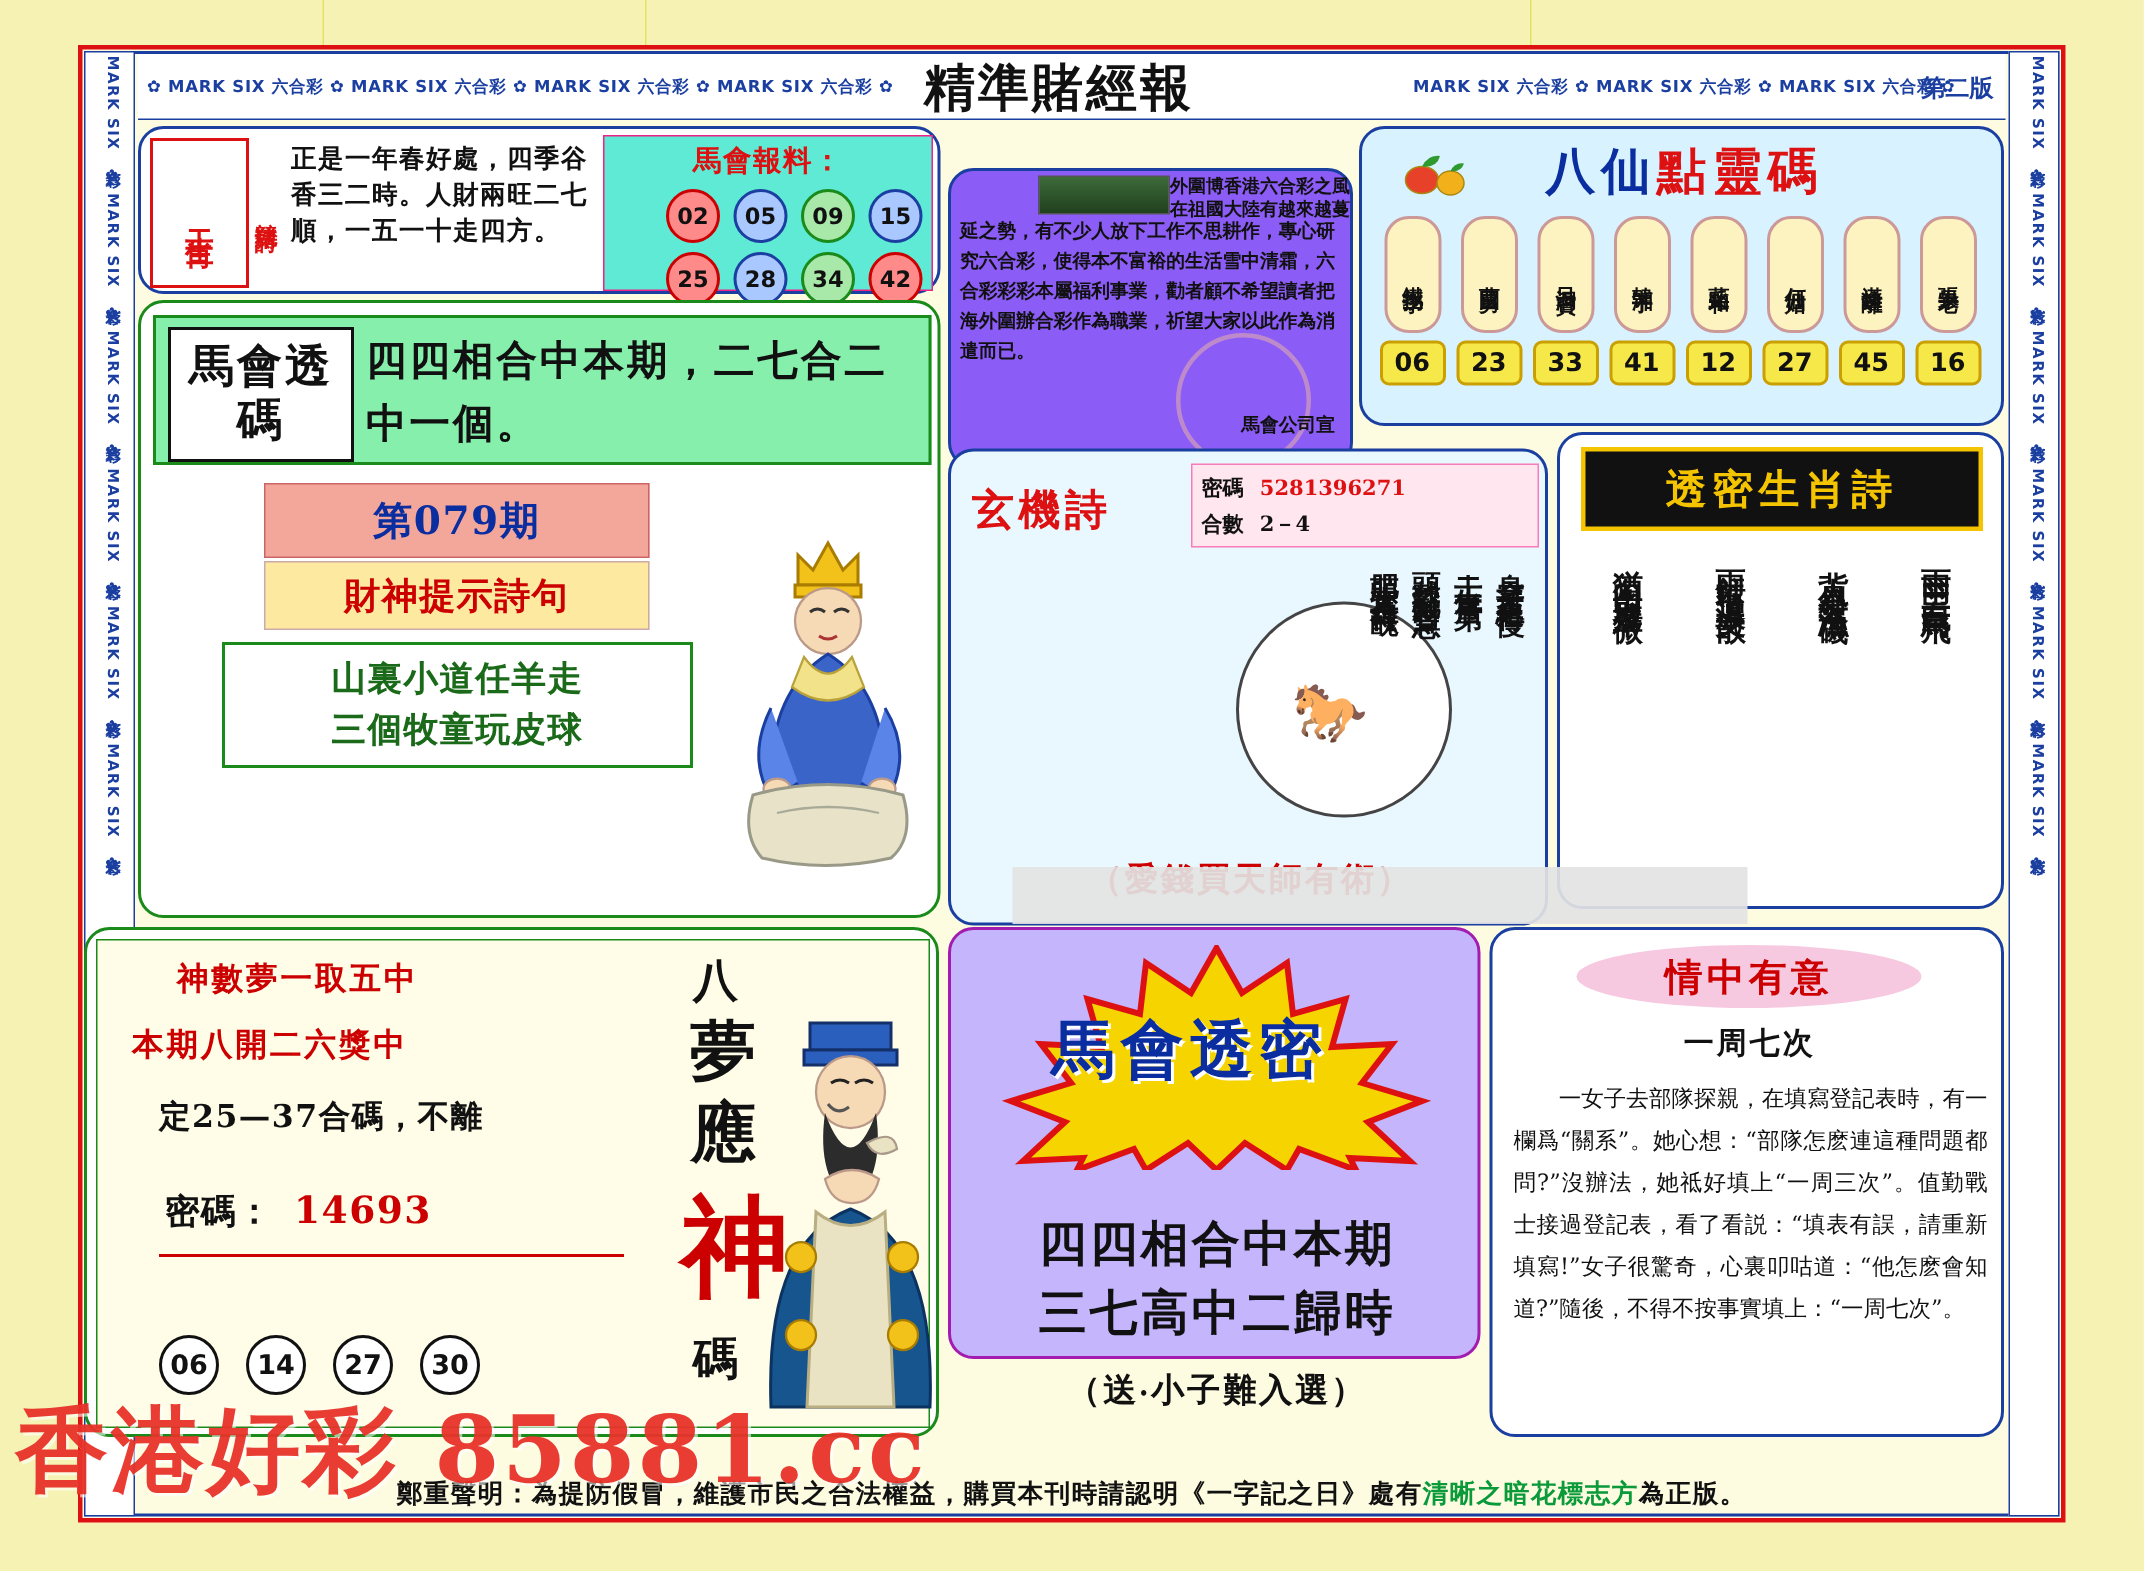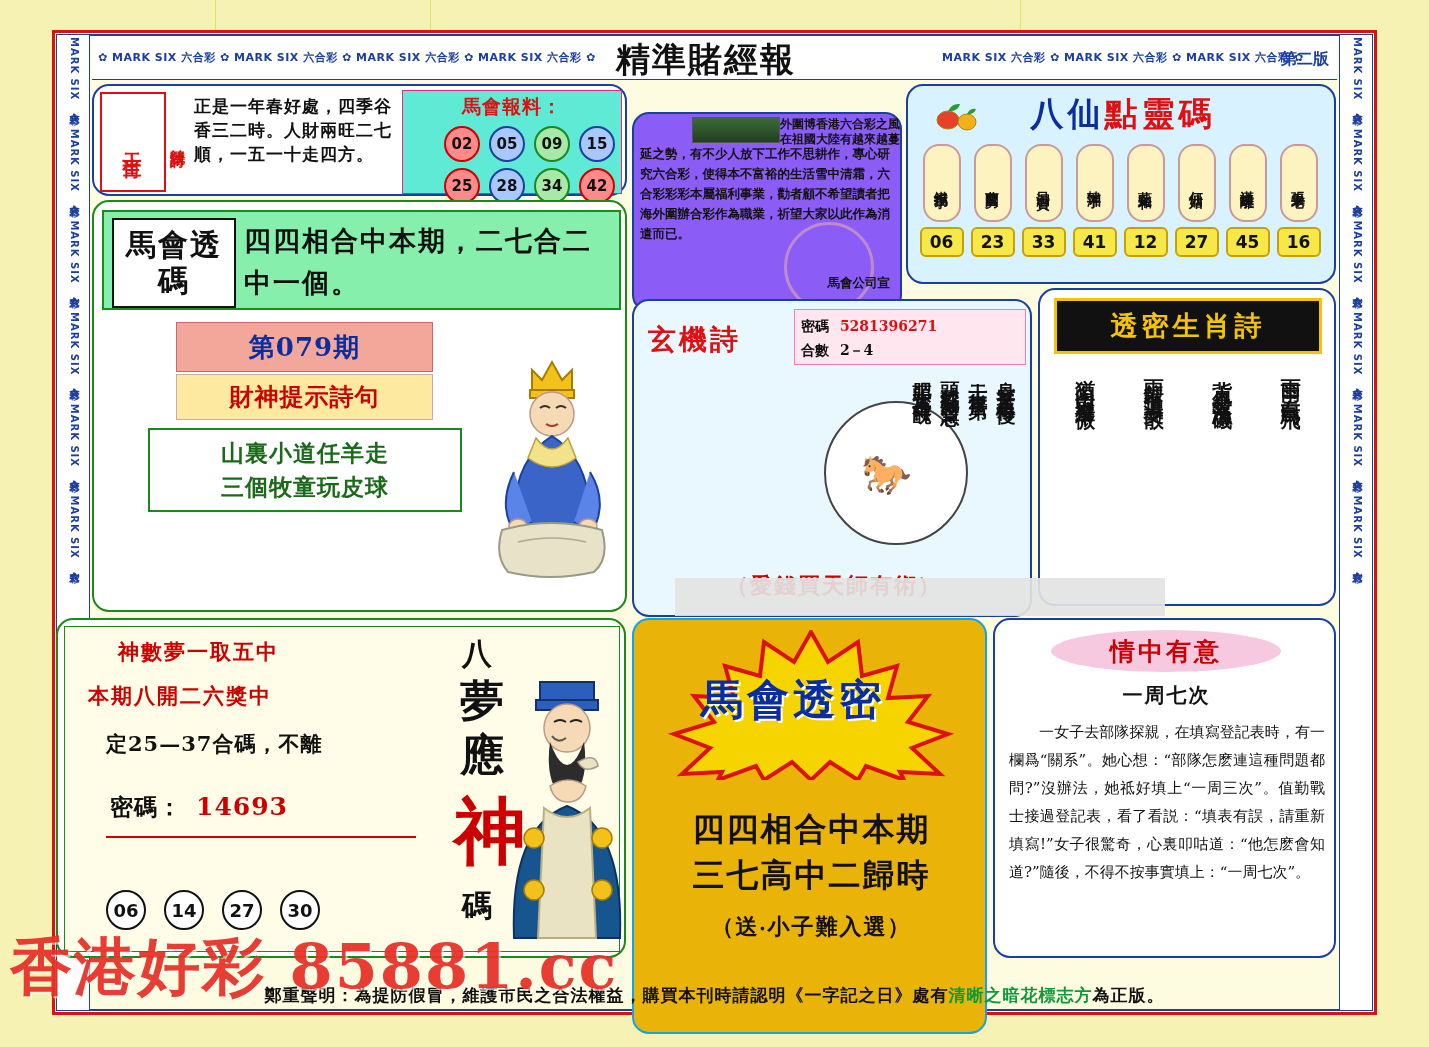--- a/index.html
+++ b/index.html
@@ -305,21 +305,21 @@
   }
   #b-dream .bigv{
     position:absolute;left:404px;top:14px;width:96px;height:300px;
   }
   #b-dream .bigv .c{
     position:absolute;font-weight:bold;font-family:"DejaVu Serif",serif;
   }
   .deity2{position:absolute;left:420px;top:38px;width:180px;height:290px;}
 
   
-  #b-star{left:632px;top:618px;width:355px;height:416px;background:#eab308;border:2px solid #0ea5e9;}
+  #b-star{left:632px;top:618px;width:355px;height:288px;background:#c4b5fd;border:2px solid #a21caf;}
   .starburst{
     position:absolute;left:18px;top:10px;width:318px;height:150px;
   }
   #b-star .stxt{
     position:absolute;left:0;top:52px;width:318px;text-align:center;
     font-size:42px;font-weight:bold;color:#0a2ea0;letter-spacing:4px;
     font-family:"DejaVu Serif",serif;
     text-shadow:2px 2px 0 #fff;
   }
   #b-star .l1{

